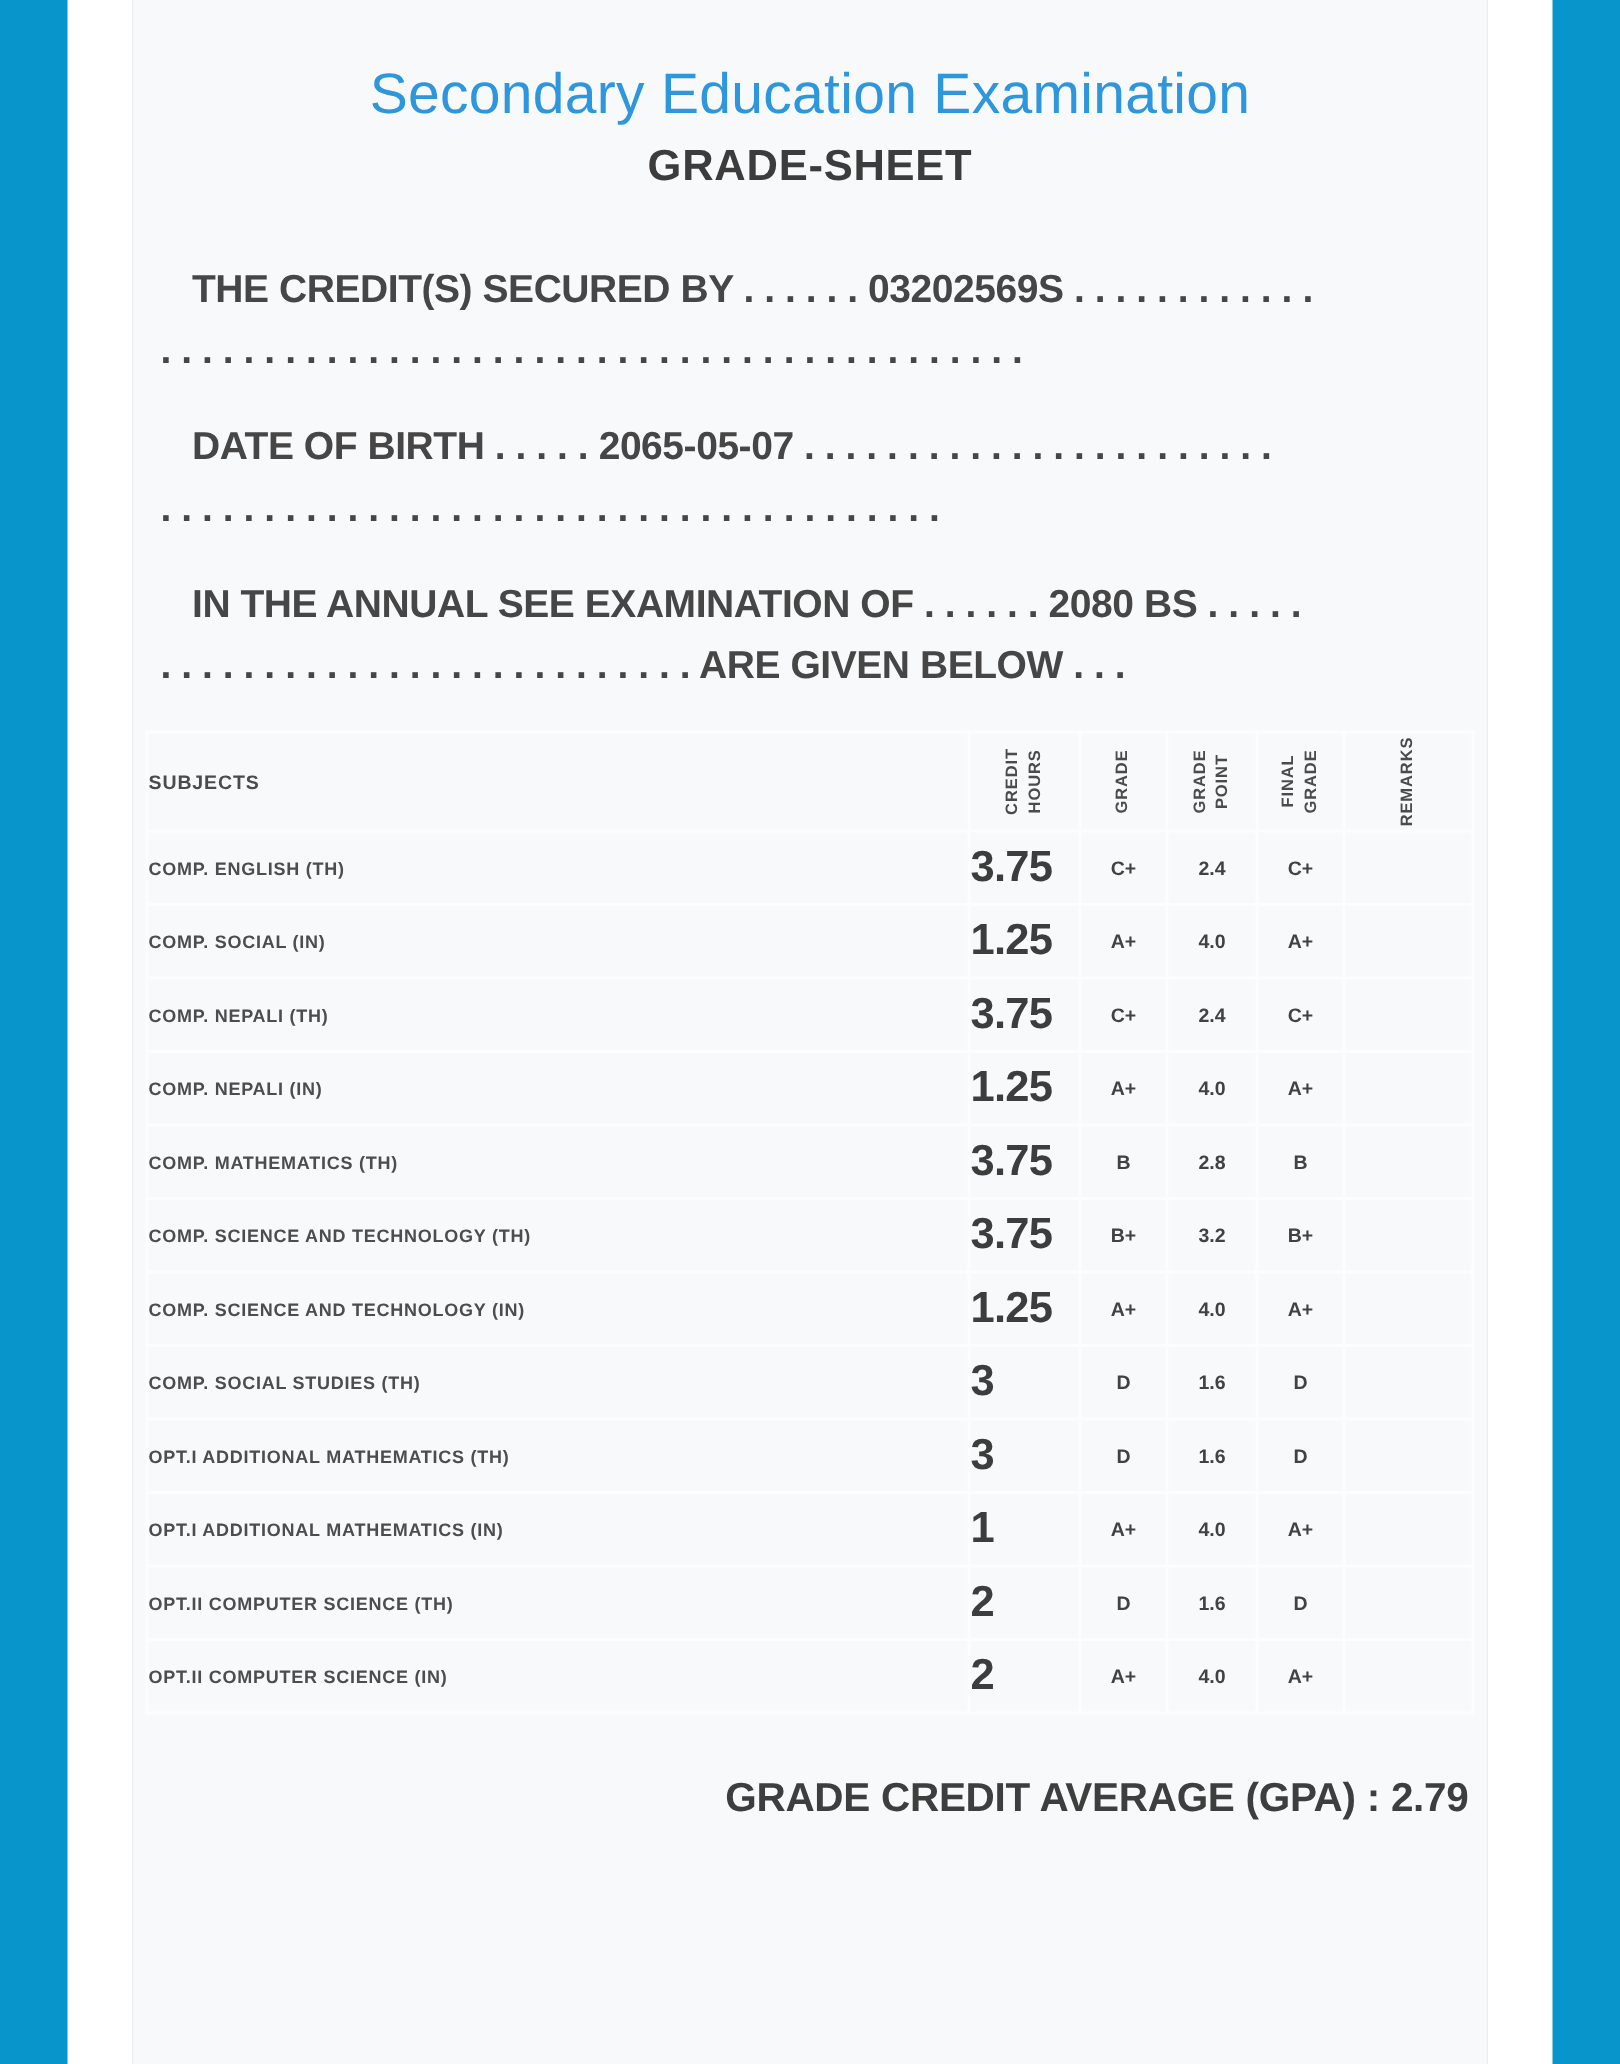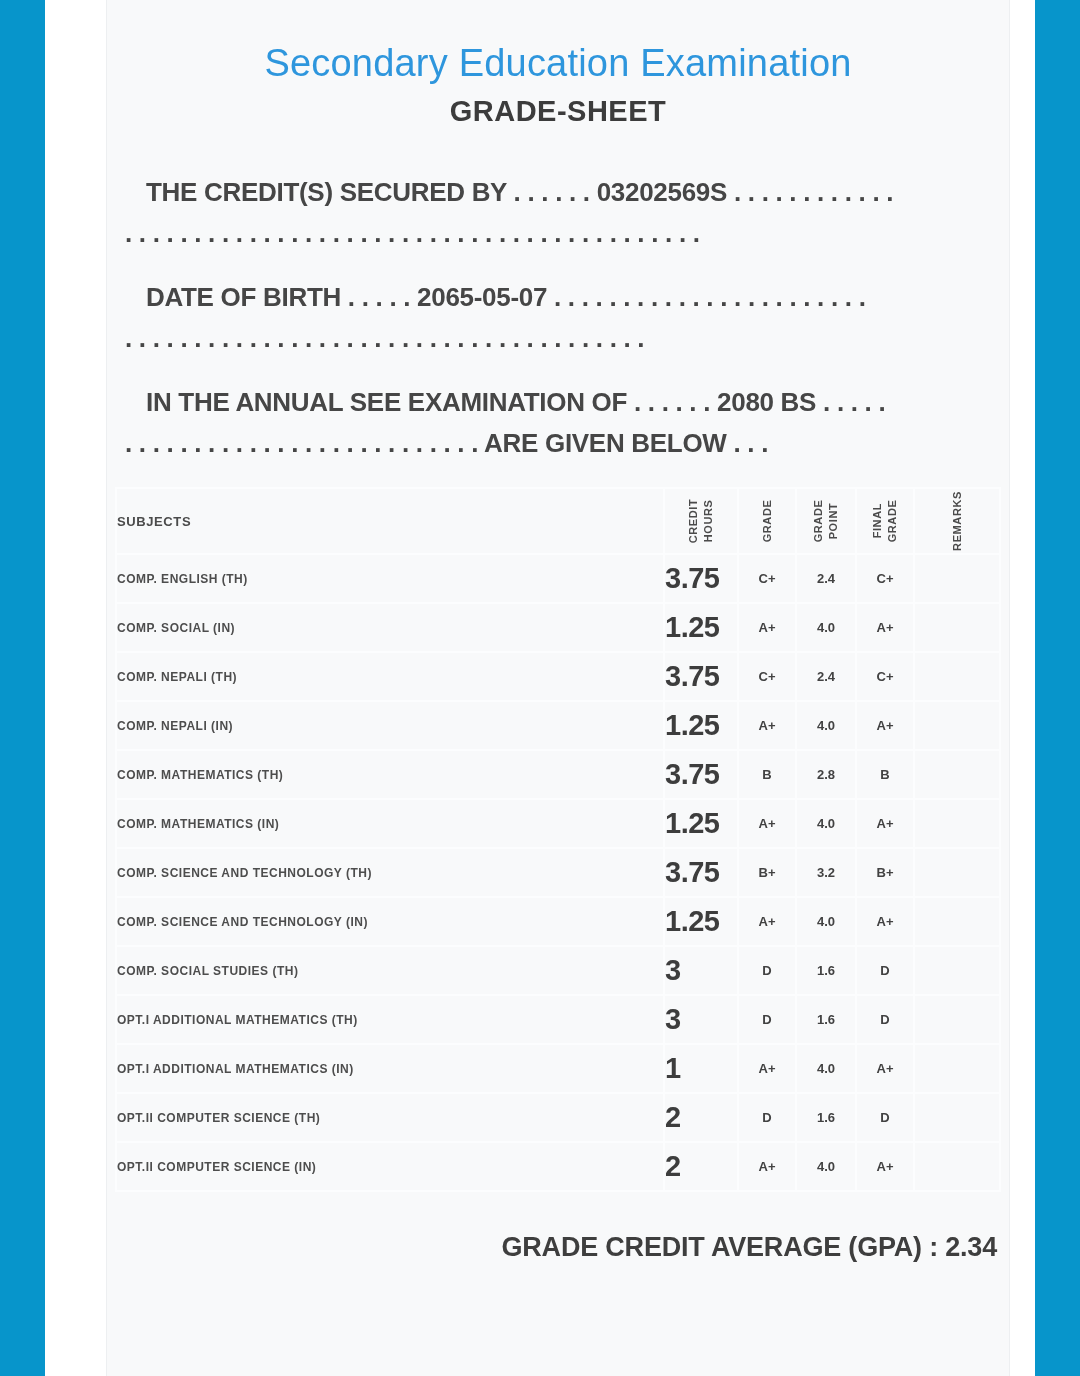--- a/index.html
+++ b/index.html
@@ -12,21 +12,21 @@
     overflow: hidden;
   }
   .side-bar {
     position: absolute; top: 0; bottom: 0; width: 45px;
     background: #0795CB;
   }
   .side-bar.left  { left: 0; }
   .side-bar.right { right: 0; }
 
   .card {
-    position: absolute; top: 0; bottom: 0; left: 106px; width: 904px;
+    position: absolute; top: 0; bottom: 0; left: 88px; width: 904px;
     background: #F8F9FA;
     border-left: 1px solid #EDEFF1;
     border-right: 1px solid #EDEFF1;
     overflow: hidden;
   }
 
   .page-title {
     margin: 42px 0 10px;
     text-align: center;
     font-size: 38px; font-weight: 400;
@@ -224,28 +224,20 @@
 
   <tr>
     <td class="subject">COMP. MATHEMATICS (TH)</td>
     <td class="credit">3.75</td>
     <td class="grade">B</td>
     <td class="gpoint">2.8</td>
     <td class="fgrade">B</td>
     <td class="remarks"></td>
   </tr>
 
-  <tr>
-    <td class="subject">COMP. MATHEMATICS (IN)</td>
-    <td class="credit">1.25</td>
-    <td class="grade">A+</td>
-    <td class="gpoint">4.0</td>
-    <td class="fgrade">A+</td>
-    <td class="remarks"></td>
-  </tr>
 
   <tr>
     <td class="subject">COMP. SCIENCE AND TECHNOLOGY (TH)</td>
     <td class="credit">3.75</td>
     <td class="grade">B+</td>
     <td class="gpoint">3.2</td>
     <td class="fgrade">B+</td>
     <td class="remarks"></td>
   </tr>
 
@@ -300,16 +292,16 @@
     <td class="credit">2</td>
     <td class="grade">A+</td>
     <td class="gpoint">4.0</td>
     <td class="fgrade">A+</td>
     <td class="remarks"></td>
   </tr>
 </tbody>
   </table>
 
   <div class="gpa-line">
-    <span>GRADE CREDIT AVERAGE (GPA)</span><span> : </span><span>2.34</span>
+    <span>GRADE CREDIT AVERAGE (GPA)</span><span> : </span><span>2.79</span>
   </div>
 
 </div>
 
 </body></html>

